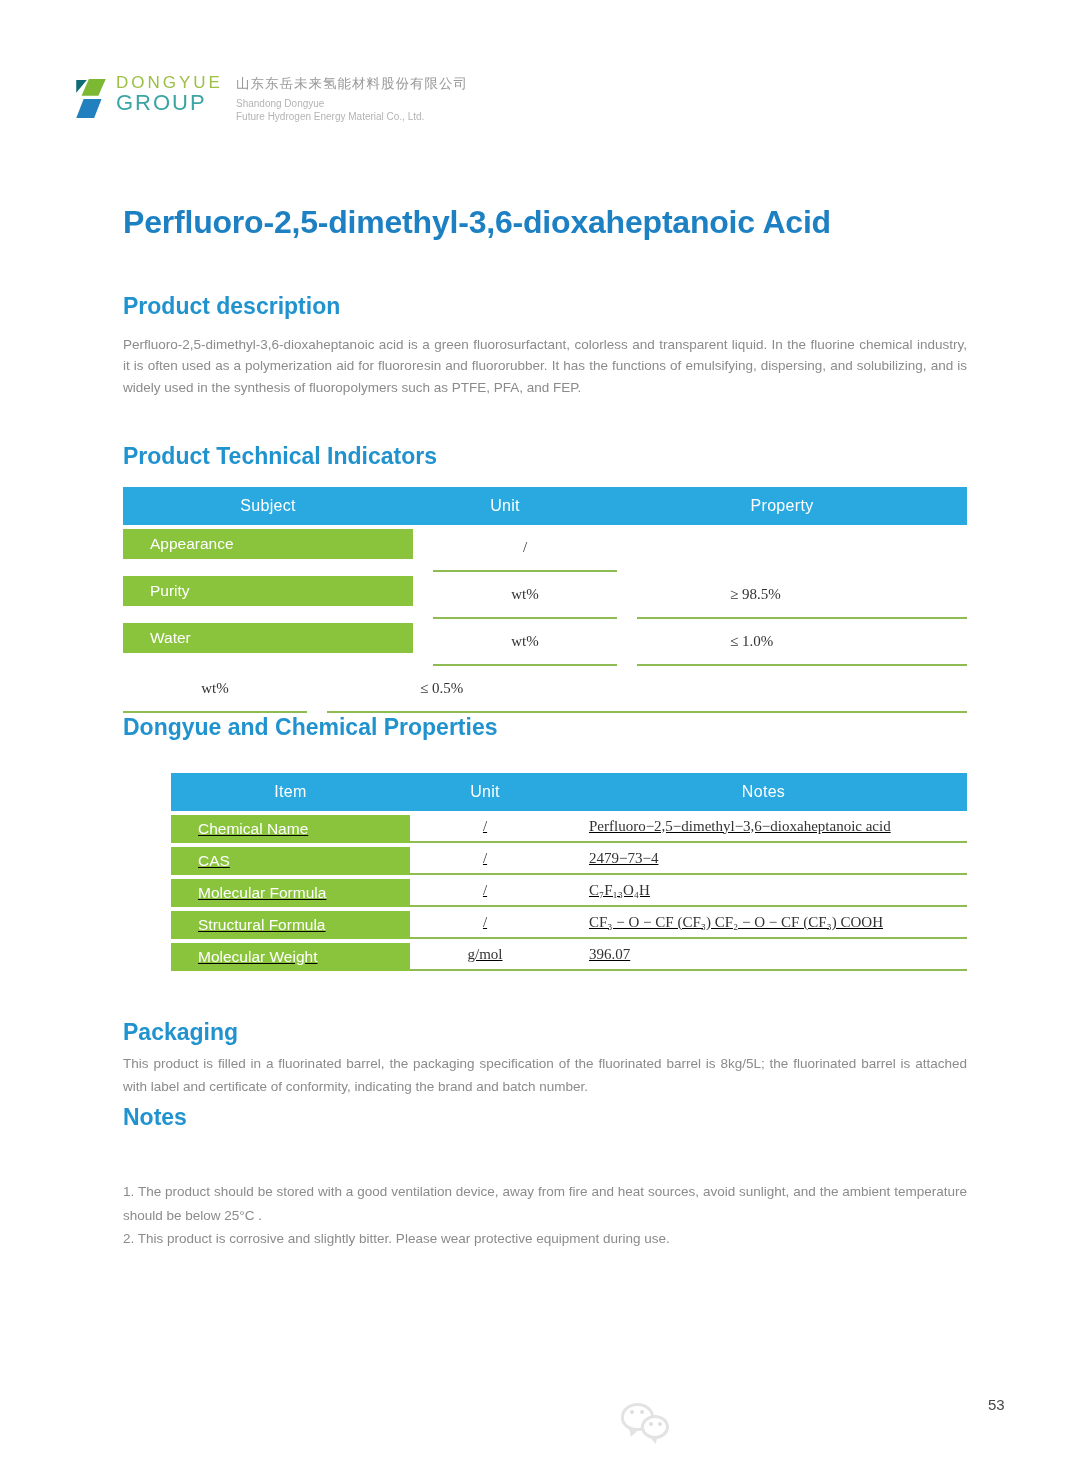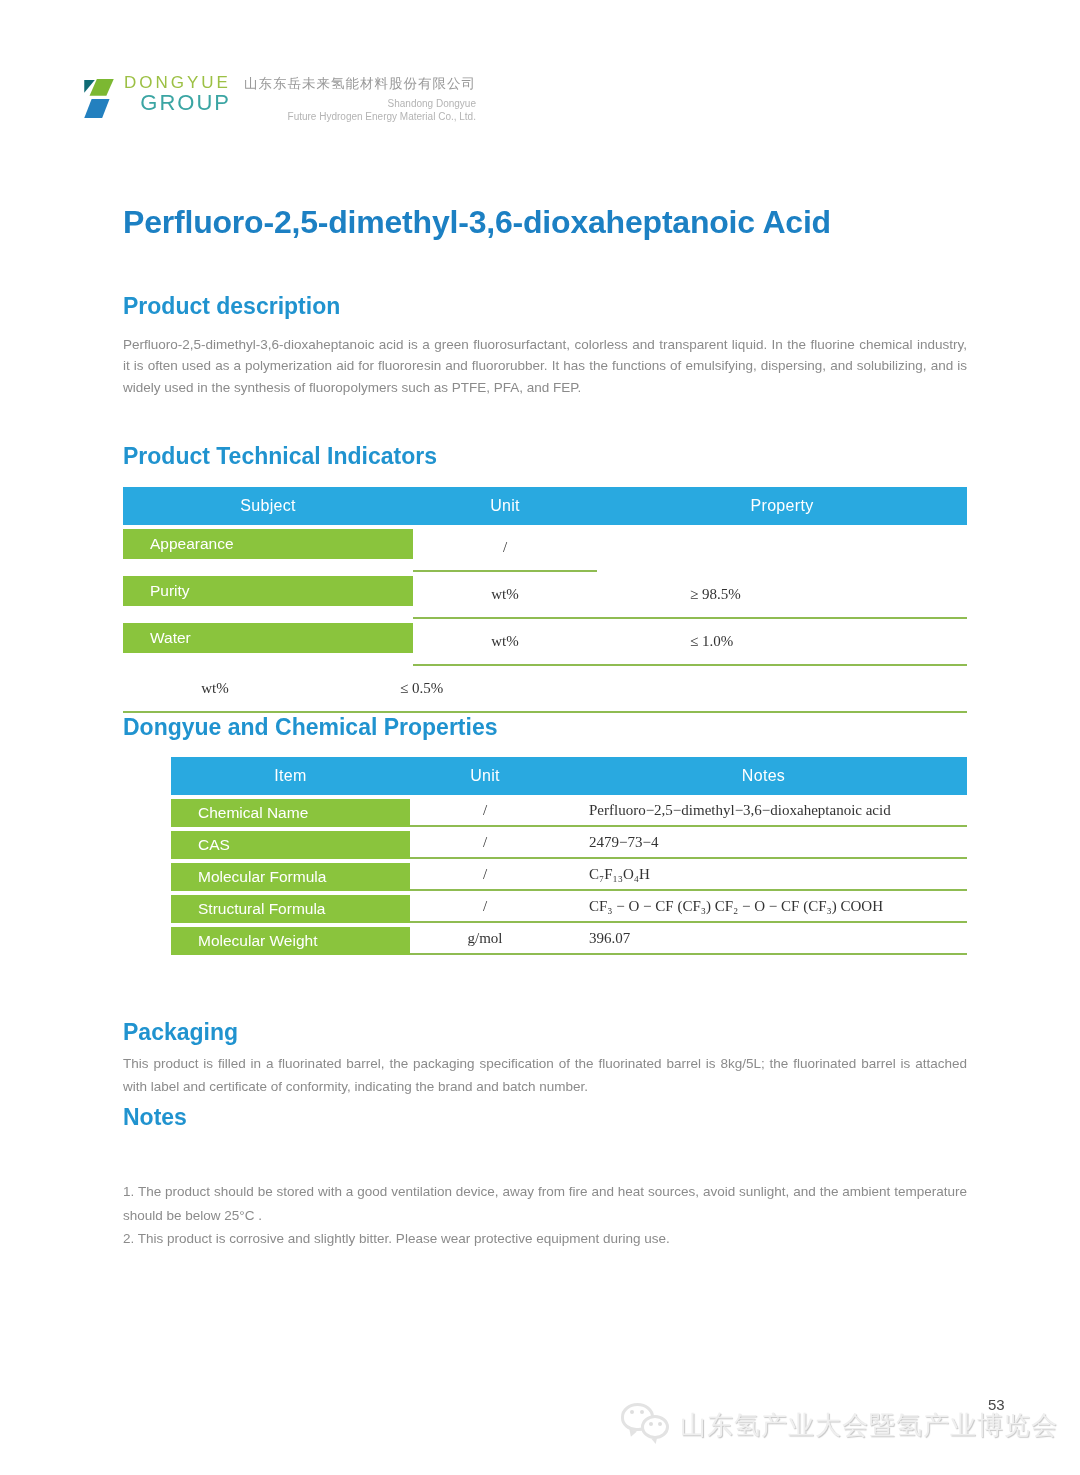--- a/index.html
+++ b/index.html
@@ -3,21 +3,21 @@
 <meta charset="utf-8">
 <style>
   * { margin:0; padding:0; box-sizing:border-box; }
   html,body { background:#ffffff; }
   body {
     width:1080px; height:1475px; position:relative; overflow:hidden;
     font-family:"Liberation Sans", sans-serif;
   }
 
   
-  .logo { position:absolute; left:84px; top:74px; display:flex; align-items:flex-start;text-align:right; }
+  .logo { position:absolute; left:76px; top:74px; display:flex; align-items:flex-start; }
   .logo-mark { width:30px; height:40px; margin-top:5px; }
   .wordmark { margin-left:10px; line-height:1; }
   .wordmark .dy { font-size:17px; letter-spacing:3px; color:#9cc044; font-weight:500; }
   .wordmark .gr { font-size:22px; letter-spacing:2px; color:#3ba5a3; font-weight:500; margin-top:1px; }
   .company { margin-left:13px; margin-top:1px; }
   .company .cn { font-size:13.5px; color:#989898; letter-spacing:1px; }
   .company .en { font-size:10px; color:#b4b4b4; line-height:12.5px; margin-top:5px; }
 
   
   .page-title {
@@ -38,31 +38,31 @@
   #properties-heading { top:714px; }
   #packaging-heading { top:1019px; }
   #packaging-body { top:1052px; line-height:23px; }
   #notes-heading { top:1104px; }
   #notes-body { top:1180px; line-height:23.5px; }
   #notes-body p { margin:0; }
 
   
   .table { position:absolute; left:123px; width:844px; }
   #table1 { top:487px; }
-  #table2 { top:757px;padding-left:48px; }
+  #table2 { top:773px;padding-left:48px; }
   .thead { display:flex; height:38px; background:#29a9e0; }
   .th { display:flex; align-items:center; justify-content:center;
         color:#ffffff; font-size:16px; letter-spacing:0.3px; }
   .th-last { flex:1; }
   .t1 .th1 { width:290px; } .t1 .th2 { width:184px; }
   .t2 .th1 { width:239px; } .t2 .th2 { width:150px; }
 
   .trow { display:flex; }
-  .t1 .trow { height:47px; }
-  .t2 .trow { height:32px; }
+  .t1 .trow { height:47px;gap:20px; }
+  .t2 .trow { height:32px;text-decoration:underline; }
   .tlabel {
     background:#8ac43d; margin-top:4px; color:#ffffff; font-size:15.5px;
     display:flex; align-items:center; padding-left:27px;
   }
   .t1 .tlabel { width:290px; height:30px; }
   .t2 .tlabel { width:239px; height:28px; }
   .tunit, .tprop {
     border-bottom:2px solid #8fbc52;
     display:flex; align-items:center;
     font-family:"Liberation Serif","DejaVu Serif",serif;
@@ -212,14 +212,13 @@
   <div class="wx">
     <span class="b1"></span>
       <span class="b2"></span>
     <span class="tail1"></span>
       <span class="tail2"></span>
     <span class="eye e1"></span>
       <span class="eye e2"></span>
     <span class="eye e3"></span>
       <span class="eye e4"></span>
   </div>
-  <div class="wm-text">山东氢产业大会暨氢产业博览会</div>
 </div>
 
 </body></html>

